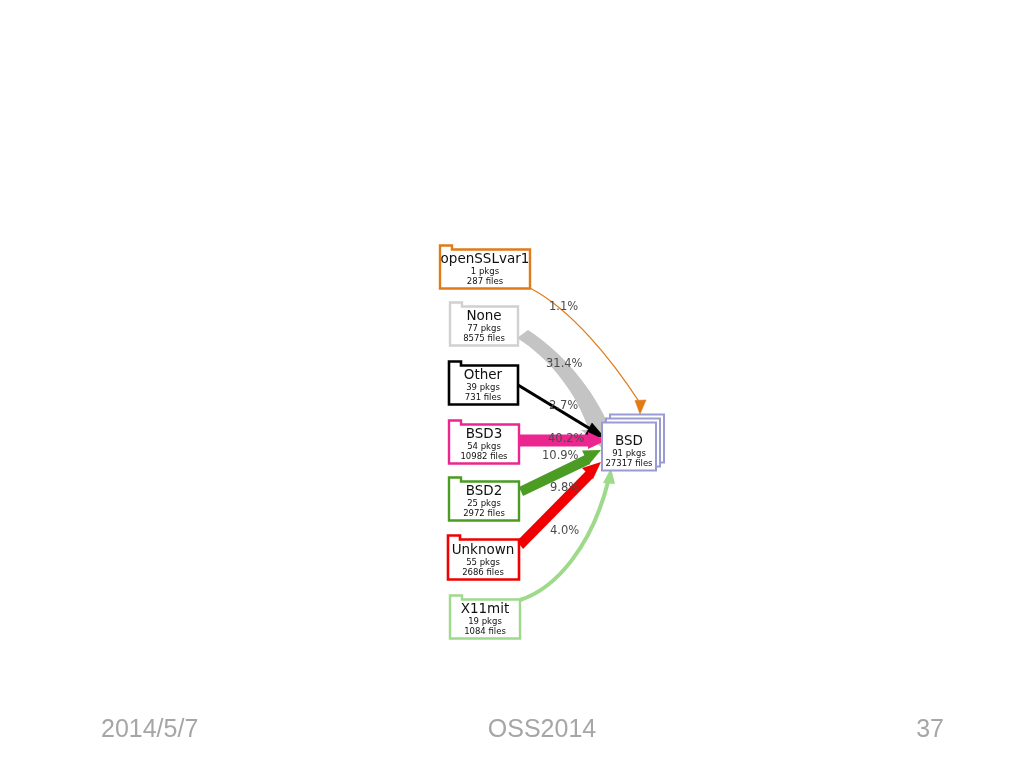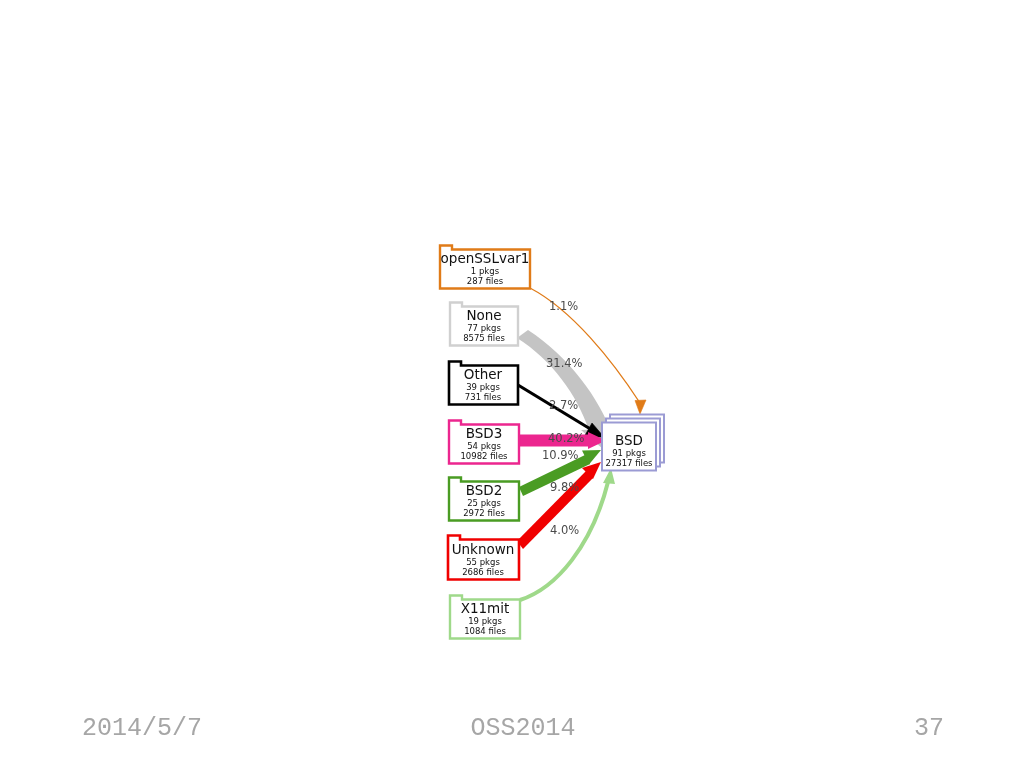--- a/index.html
+++ b/index.html
@@ -62,24 +62,25 @@
   #slide-footer {
     position: absolute;
     left: 0;
     top: 706px;
     width: 1024px;
     height: 52px;
     display: flex;
     align-items: center;
   }
   .footer-cell {
-    font-family: Liberation Mono, monospace;
+    font-family: Liberation Sans, sans-serif;
     font-size: 25px;
     color: #a6a6a6;
     white-space: nowrap;
+    margin-left: 19px;
   }
   #footer-date  { position: absolute; left: 82px;  top: 8px; }
   #footer-event { position: absolute; left: 0; top: 8px; width: 1024px; text-align: center; padding-left: 11px; }
   #footer-page  { position: absolute; right: 80px; top: 8px; }
 </style>
 </head>
 <body>
 
 <div id="slide">
 

